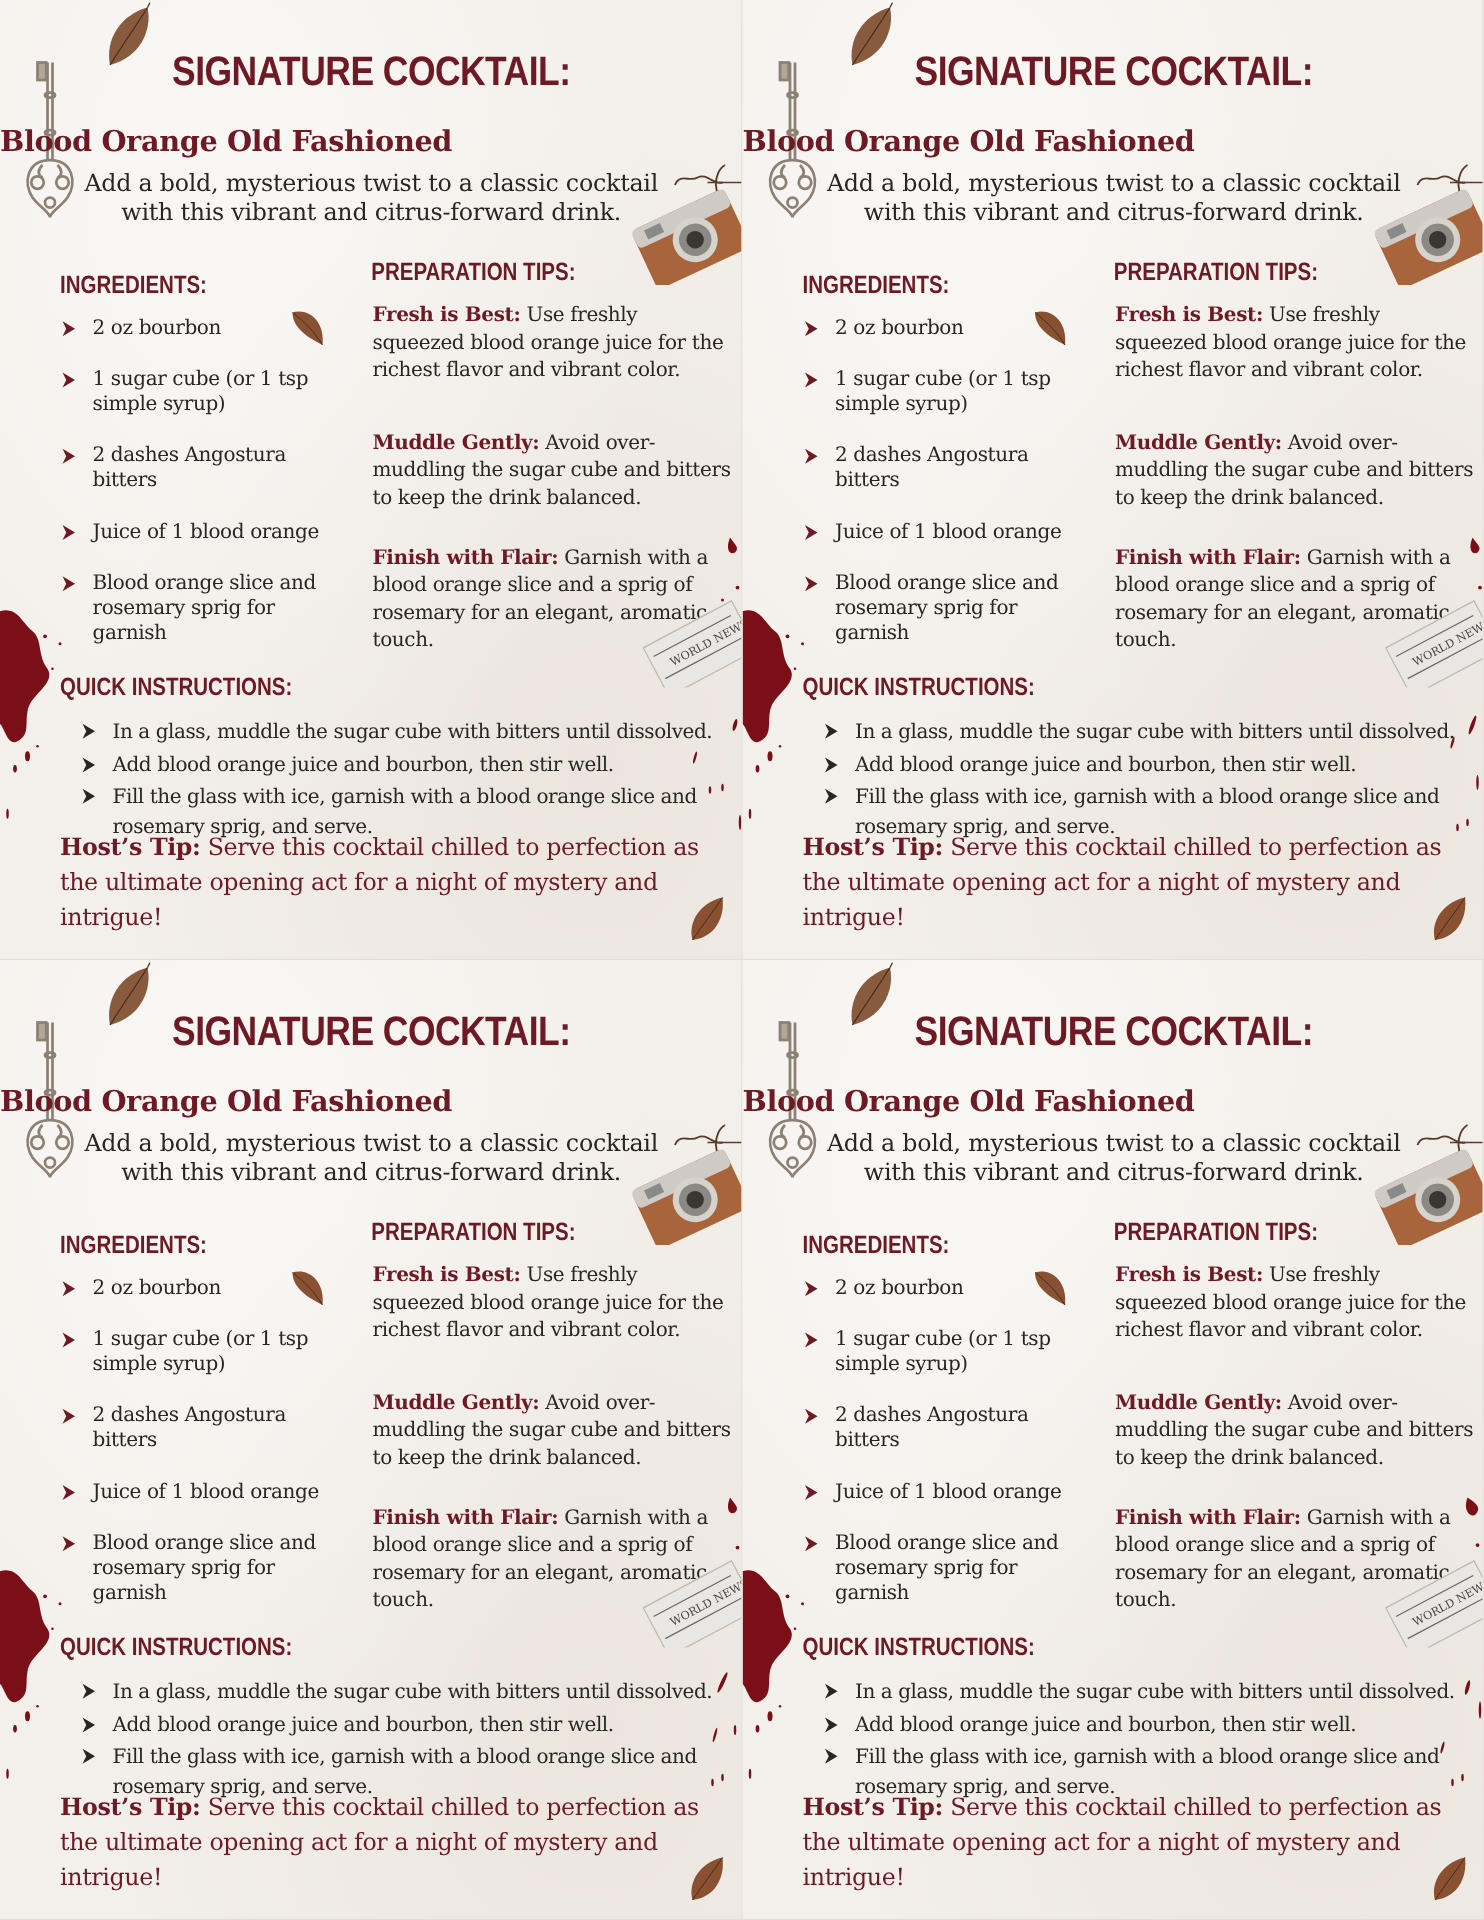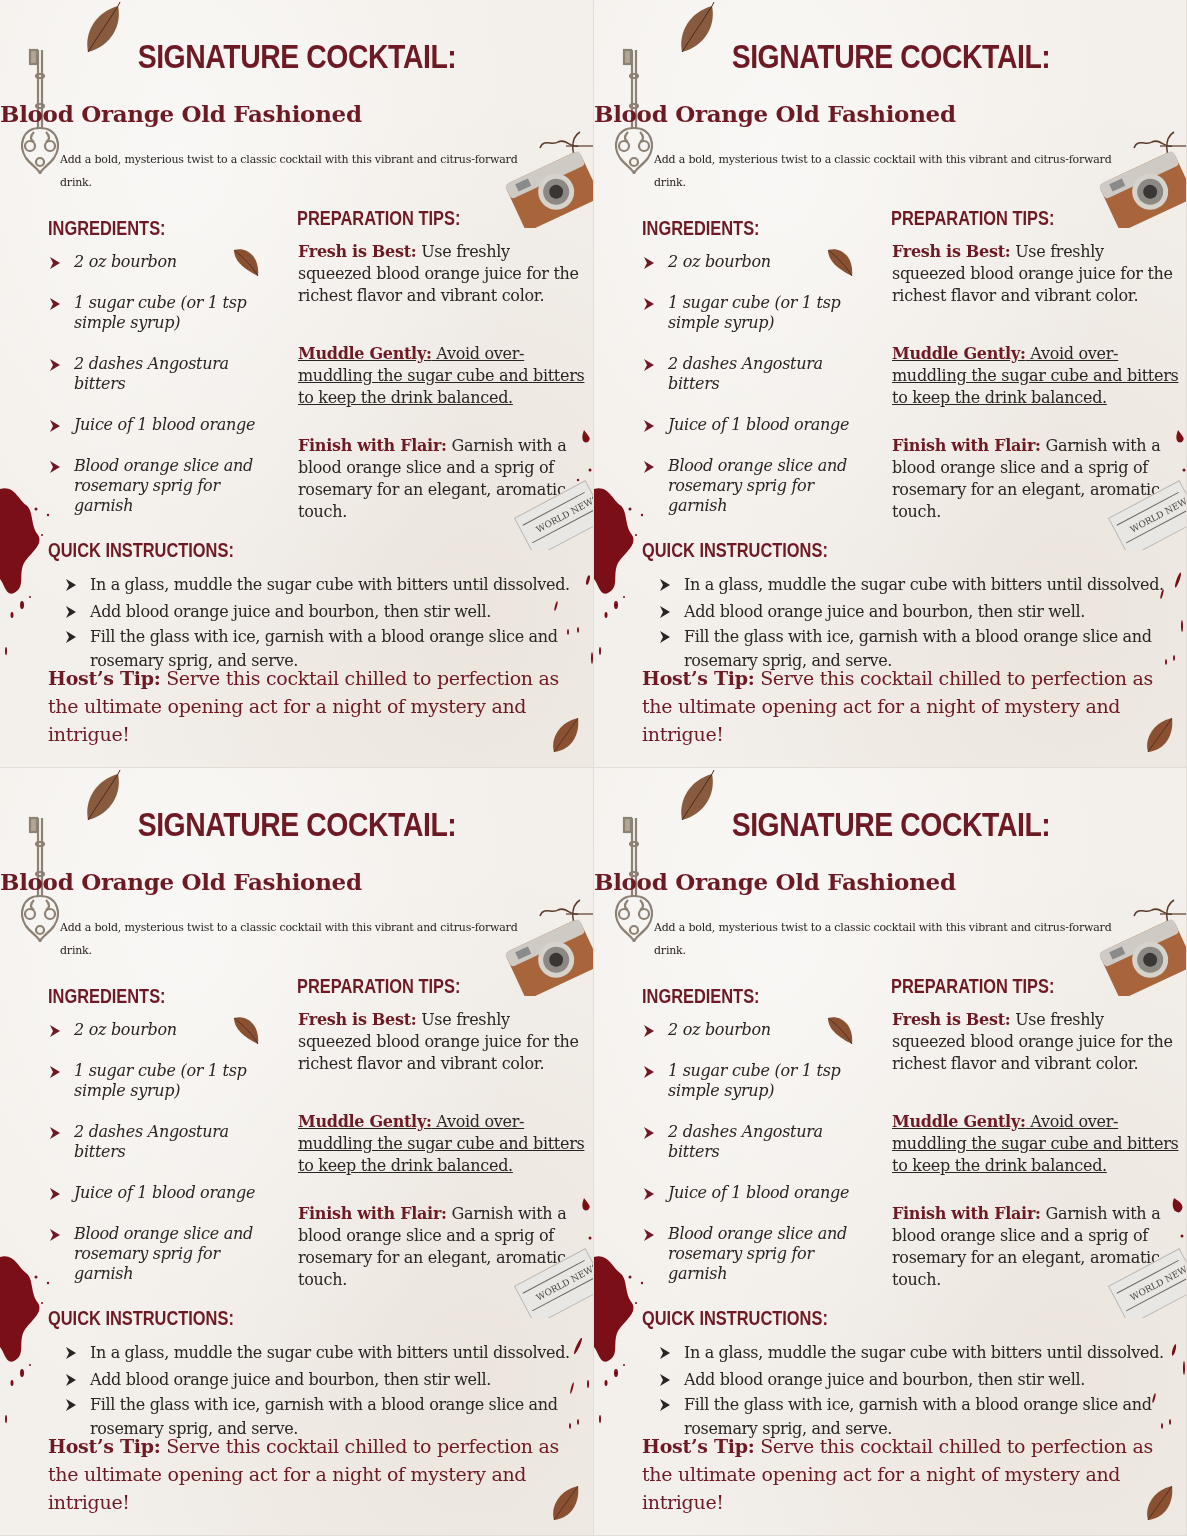--- a/index.html
+++ b/index.html
@@ -37,54 +37,55 @@
   }
   .subtitle {
     position: absolute; left: 0; width: 594px; top: 100px;
     font-family: "DejaVu Serif", serif;
     font-weight: bold;
     font-size: 23px;
     color: #6e1a24;
     letter-spacing: -0.3px;
   }
   .intro {
-    position: absolute; left: 60px; width: 474px; top: 148px;
-    font-size: 11px;
+    position: absolute; left: 60px; width: 474px; top: 136px;
+    text-align: center;
+    font-size: 19px;
     line-height: 23px;
     color: #2a2422;
     letter-spacing: -0.2px;
   }
   .section-h {
     position: absolute;
     font-family: "Liberation Sans", sans-serif;
     font-weight: bold;
     font-size: 20px;
     color: #6e1a24;
     transform-origin: left center;
     transform: scaleX(0.82);
     white-space: nowrap;
   }
   .h-ingredients { left: 48px; top: 217px; }
   .h-prep { left: 297px; top: 207px; }
   .h-quick { left: 48px; top: 539px; }
 
   .ing-list { position: absolute; left: 48px; top: 252px; width: 230px; list-style: none; }
-  .ing-list li { position: absolute; left: 0; width: 230px; display: flex; font-style: italic; }
+  .ing-list li { position: absolute; left: 0; width: 230px; display: flex; }
   .chev {
     width: 14px; height: 14px; margin-top: 4px; flex: 0 0 auto;
   }
   .ing-text {
     margin-left: 12px; font-size: 16px; line-height: 20px; color: #2a2422;
     letter-spacing: -0.3px;
   }
 
   .prep { position: absolute; left: 298px; width: 290px; font-size: 16px; line-height: 22px; color: #2a2422; letter-spacing: -0.3px; }
   .prep b { color: #6e1a24; }
   .prep-1 { top: 241px; }
-  .prep-2 { top: 343px; text-decoration: underline; }
+  .prep-2 { top: 343px; }
   .prep-3 { top: 435px; }
 
   .quick-list { position: absolute; left: 64px; top: 573px; width: 530px; list-style: none; }
   .quick-list li { display: flex; font-size: 16px; line-height: 24px; color: #2a2422; letter-spacing: -0.35px; }
   .quick-list .chev { margin-top: 5px; }
   .quick-list .q-text { margin-left: 12px; }
 
   .host {
     position: absolute; left: 48px; width: 520px; top: 664px;
     font-size: 19px; line-height: 28px; color: #6e1a24; letter-spacing: -0.3px;

